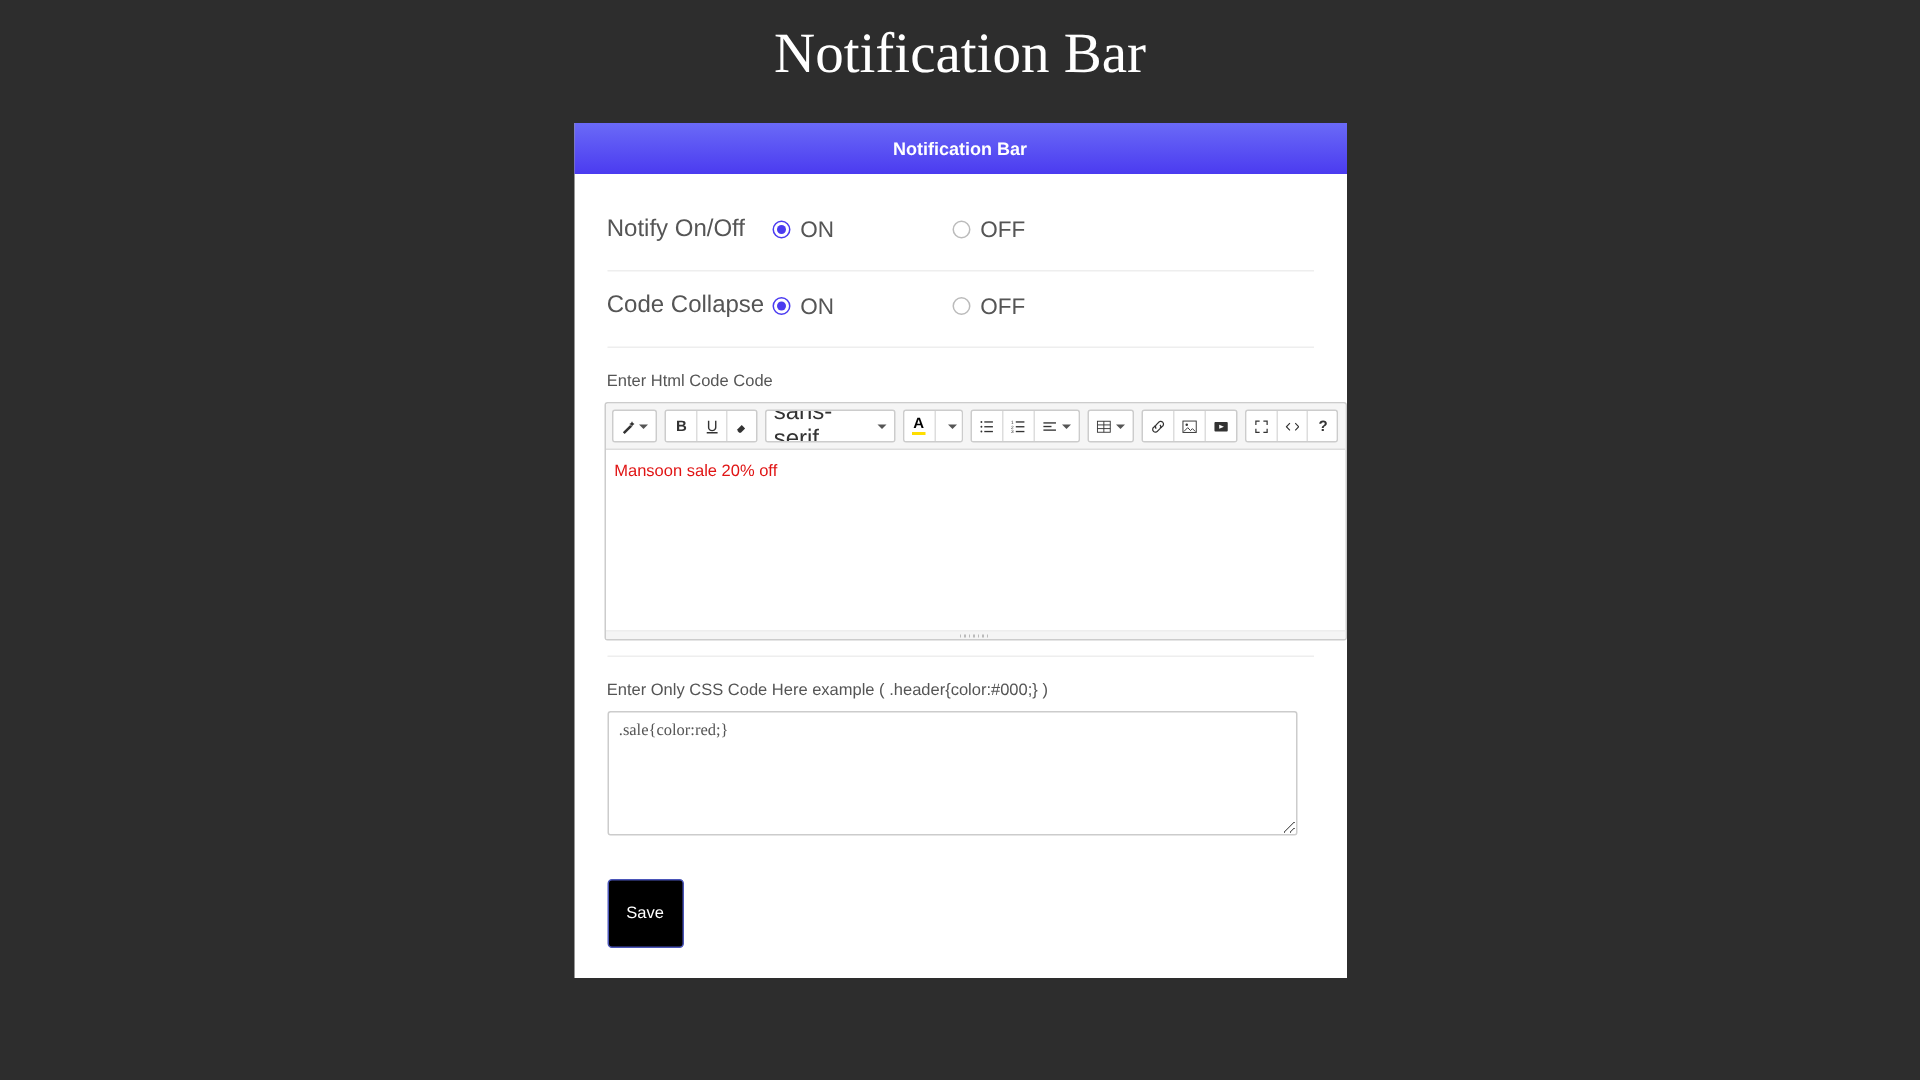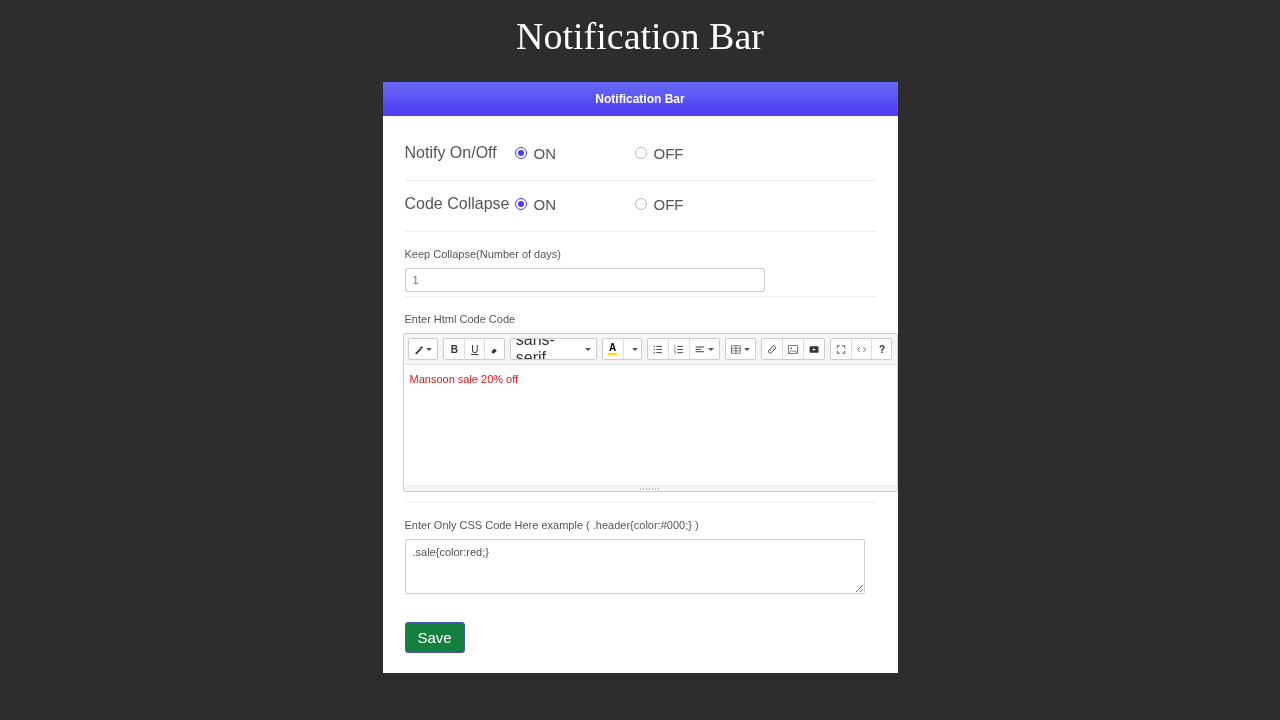--- a/index.html
+++ b/index.html
@@ -24,22 +24,22 @@
 .btn-group .tbtn+.tbtn{border-left:1px solid #ddd}
 .tbtn{min-width:20px;height:20px;padding:0 5px;display:flex;align-items:center;justify-content:center;font-size:10px;color:#333;cursor:pointer;background:#fff}
 .tbtn svg{width:11px;height:11px;display:block}
 .caret{width:0;height:0;border-left:3px solid transparent;border-right:3px solid transparent;border-top:3px solid #555;margin-left:3px}
 .tbtn.font-sel{font-size:16px;color:#333}
 .color-mark{font-weight:bold;color:#000;border-bottom:2px solid #ffde00;padding:0 1px;line-height:1}
 .editor-content{min-height:120px;padding:8px 6px;font-size:11px}
 .editor-text{color:#e01414}
 .resize-handle{height:6px;background:#f5f5f5;border-top:1px solid #eee;display:flex;align-items:center;justify-content:center}
 .resize-handle::before{content:"";width:20px;height:2px;background:repeating-linear-gradient(90deg,#bbb 0,#bbb 1px,transparent 1px,transparent 3px)}
-.css-area{width:460px;height:55px;border:1px solid #ccc;border-radius:2px;padding:6px 7px;font-family:Liberation Sans, sans-serif;font-size:11px;color:#555;resize:both}
-.save-btn{margin-top:22px;background:#15803d;color:#fff;border:1px solid #4a55b8;border-radius:3px;padding:6px 12px;font-size:15px;cursor:pointer}
+.css-area{width:460px;height:83px;border:1px solid #ccc;border-radius:2px;padding:6px 7px;font-family:Liberation Serif, serif;font-size:11px;color:#555;resize:both}
+.save-btn{margin-top:22px;background:#000000;color:#fff;border:1px solid #4a55b8;border-radius:3px;padding:16px 12px;font-size:11px;cursor:pointer}
 </style>
 </head>
 <body>
 
 <h1 class="page-title">Notification Bar</h1>
 
 <div class="panel">
   <div class="panel-head">Notification Bar</div>
 
   <div class="panel-body">
@@ -61,24 +61,20 @@
       <div class="radio-wrap">
         <span class="radio checked"></span>
         <span class="radio-label">ON</span>
       </div>
       <div class="radio-wrap">
         <span class="radio"></span>
         <span class="radio-label">OFF</span>
       </div>
     </div>
 
-    <div class="sect">
-      <span class="sect-label">Keep Collapse(Number of days)</span>
-      <input class="text-input" placeholder="1" style="">
-    </div>
 
     <div class="sect" style="border-bottom:1px solid #eee;padding-bottom:10px">
       <span class="sect-label">Enter Html Code Code</span>
 
       <div class="editor">
         <div class="toolbar">
 
           <div class="btn-group">
             <span class="tbtn">
               <svg viewBox="0 0 16 16">

